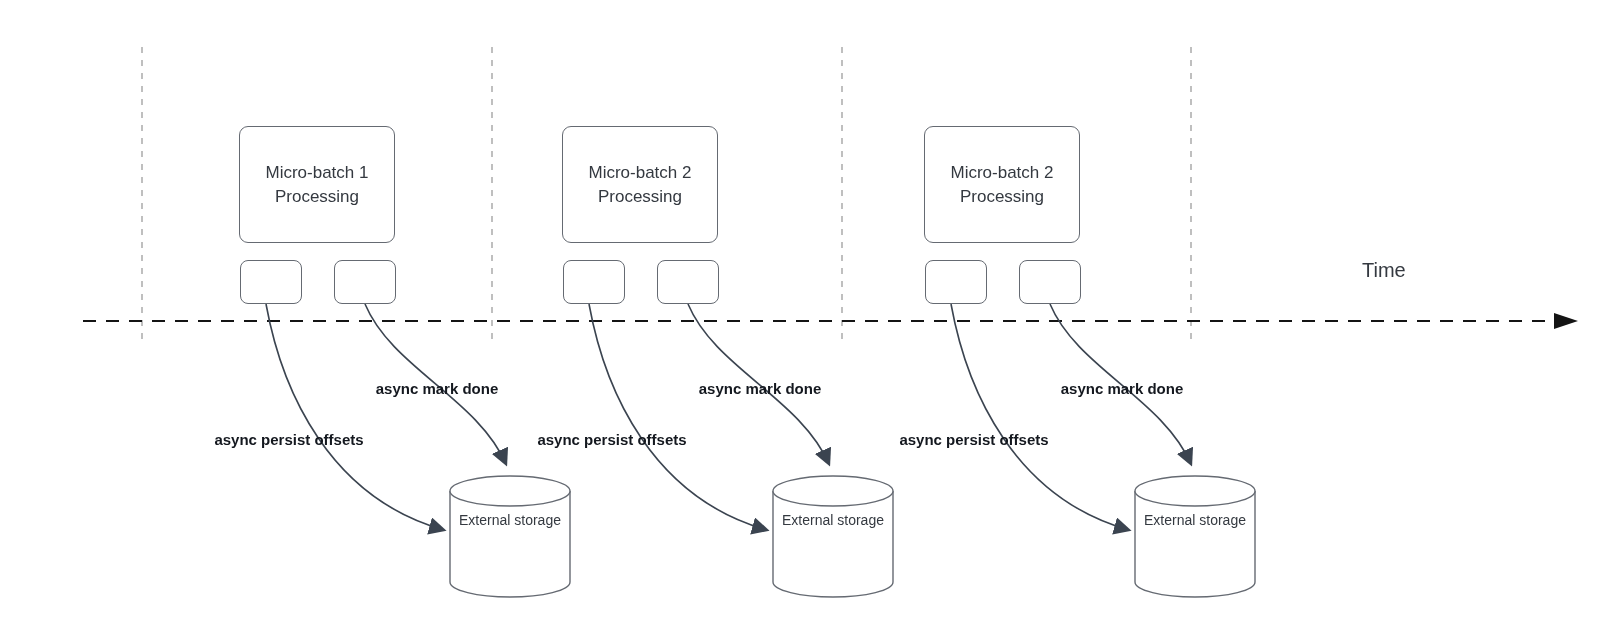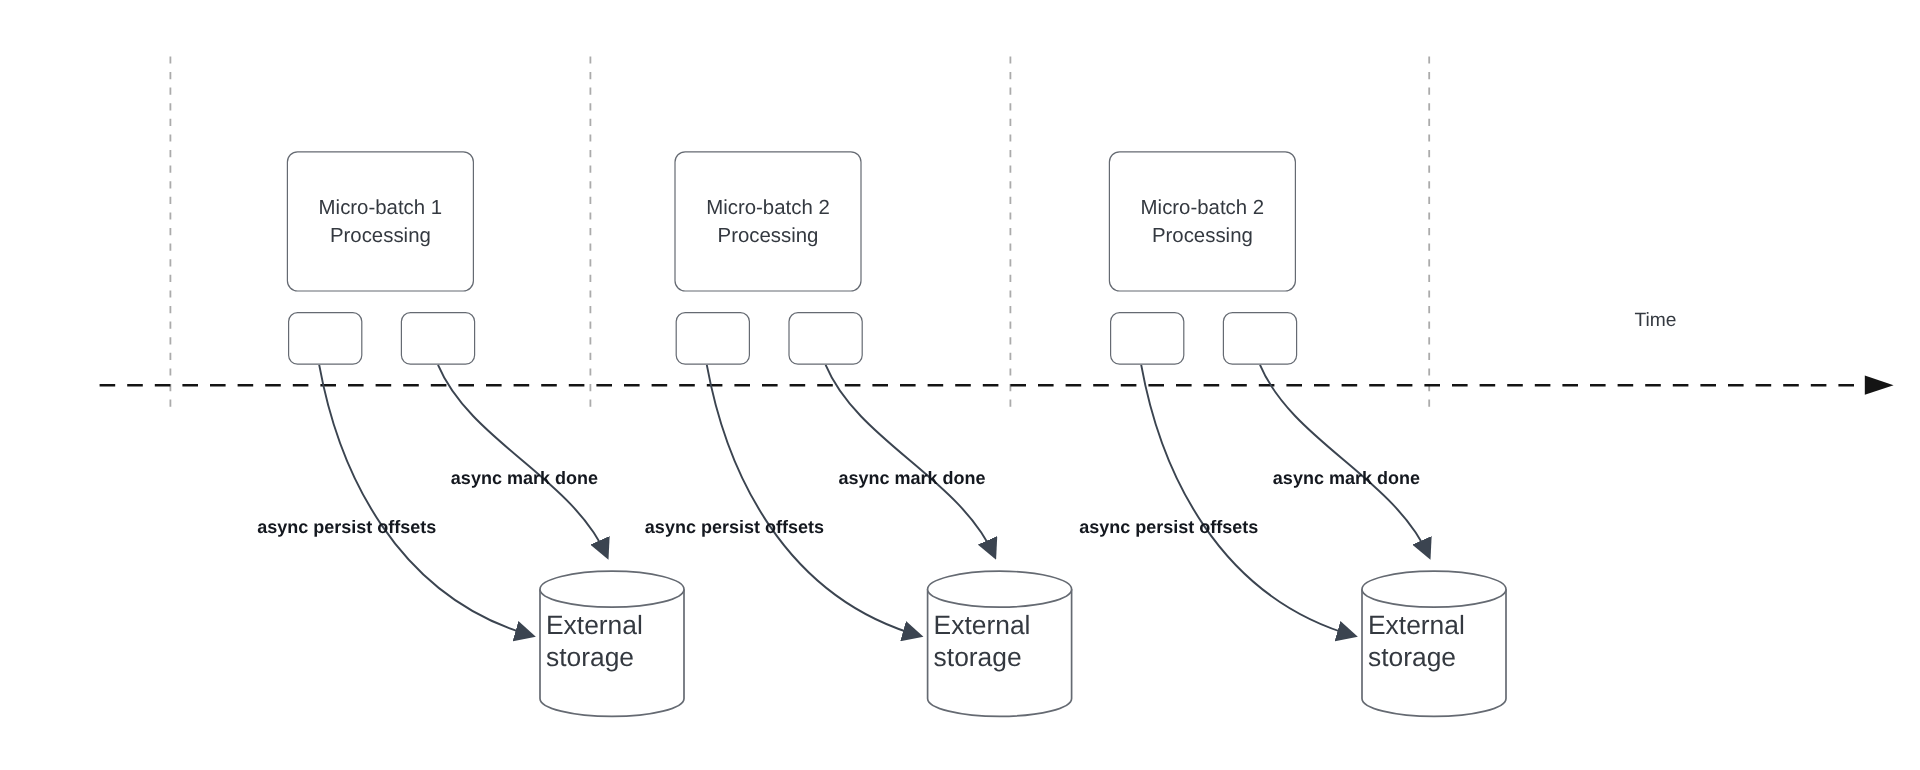--- a/index.html
+++ b/index.html
@@ -35,31 +35,31 @@
     box-sizing:border-box;background:#fff;
   }
   .sbox.a{left:240px;} .sbox.b{left:334px;}
 
   .alabel{
     position:absolute;transform:translateX(-50%);
     font-size:15px;font-weight:700;color:var(--label-color,#14181f);
     white-space:nowrap;
   }
   .persist{left:289px;top:431px;}
-  .done{left:437px;top:380px;margin-top:10px;}
+  .done{left:437px;top:380px;}
 
   .storage-label{
     position:absolute;left:510px;top:507px;width:110px;
     transform:translateX(-50%);
-    font-size:22px;line-height:27px;color:var(--box-text-color,#343940);
-    text-align:left;
+    font-size:14px;line-height:27px;color:var(--box-text-color,#343940);
+    text-align:center;
   }
   .time-label{
     position:absolute;left:1362px;top:259px;
-    font-size:16px;color:var(--box-text-color,#343940);
+    font-size:20px;color:var(--box-text-color,#343940);
     white-space:nowrap;
   }
 </style>
 </head>
 <body>
 
 <div class="canvas">
 
   <svg width="1600" height="642" viewBox="0 0 1600 642">
     <defs>

